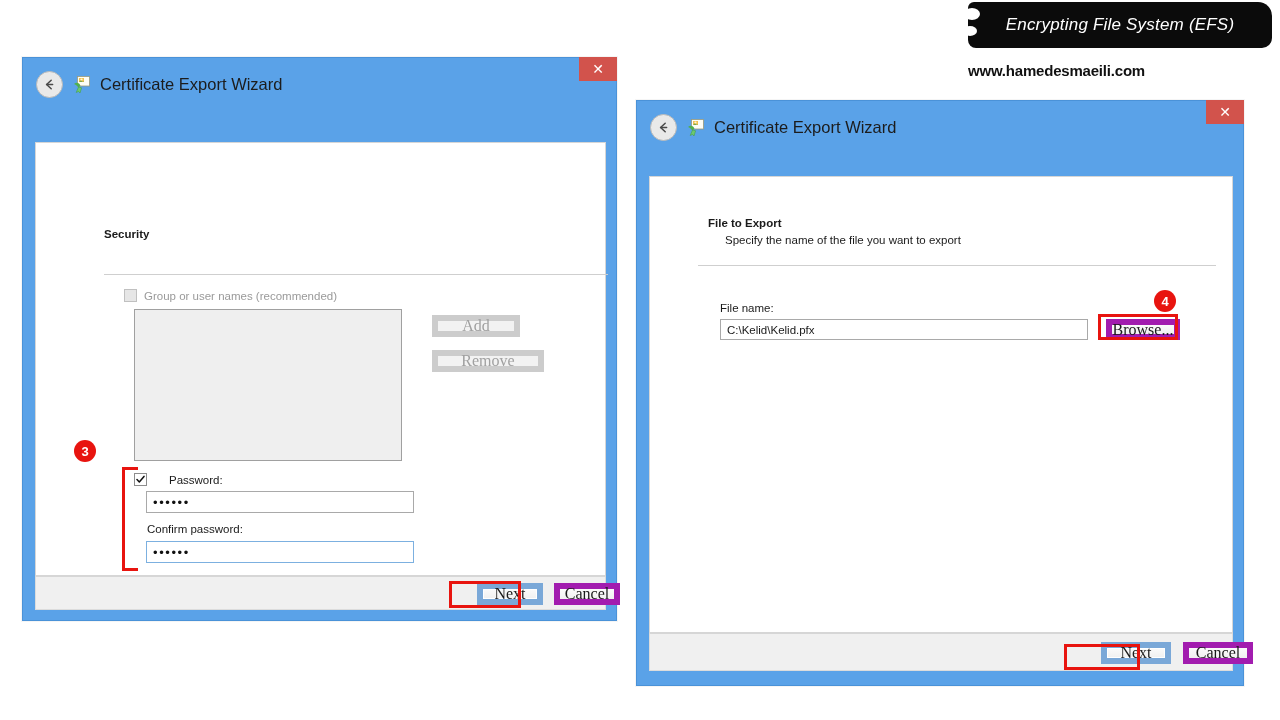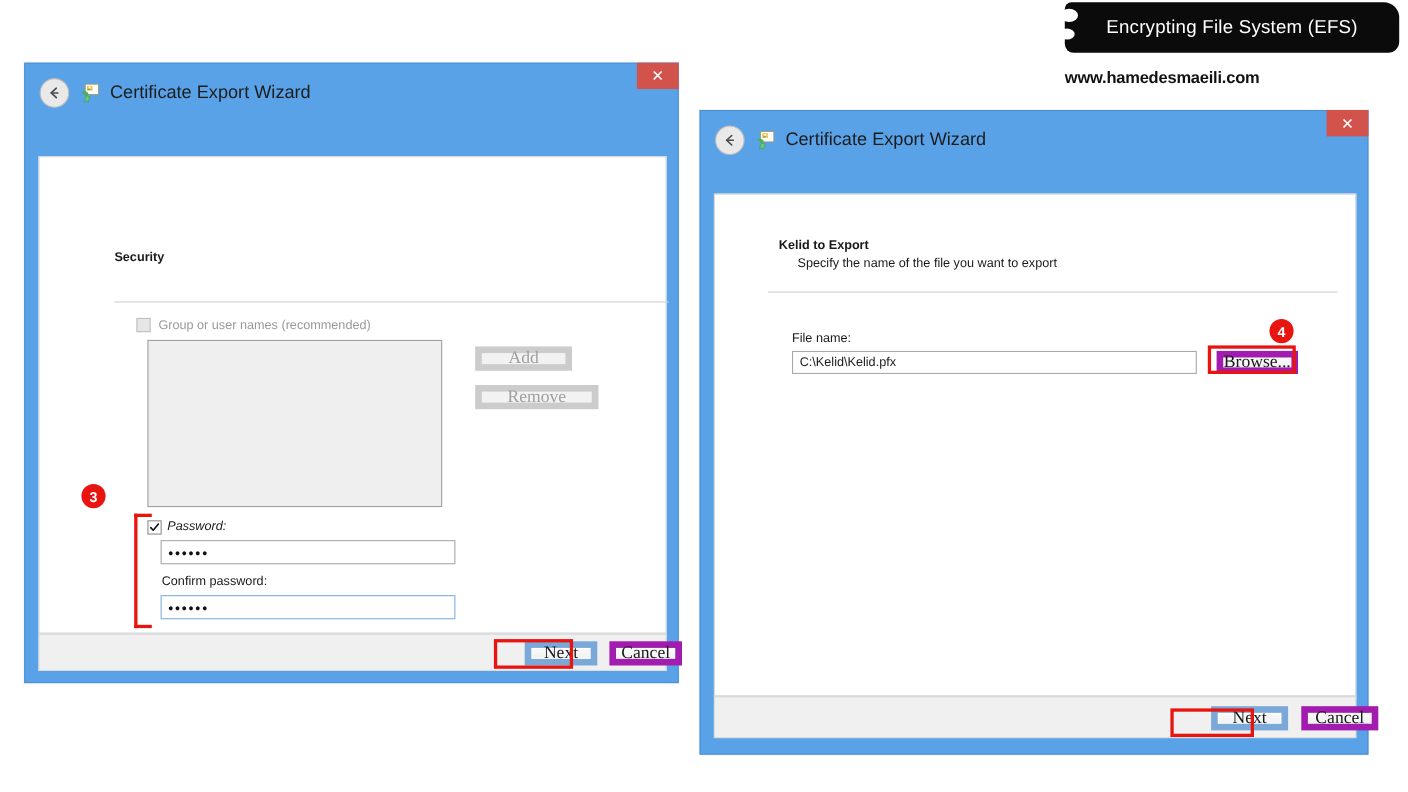--- a/index.html
+++ b/index.html
@@ -55,20 +55,21 @@
   .banner-text {
     position: absolute;
     inset: 0;
     display: flex;
     align-items: center;
     justify-content: center;
     color: #ffffff;
     font-size: 17px;
     letter-spacing: 0.2px;
     white-space: nowrap;
+    font-style: italic;
   }
   .site-url {
     position: absolute;
     left: 968px;
     top: 62px;
     width: 304px;
     font-size: 15px;
     font-weight: bold;
     color: #111111;
     letter-spacing: -0.2px;
@@ -309,21 +310,21 @@
       <div style="position:absolute; left:88px; top:146px; display:flex; align-items:flex-end; gap:7px;">
         <span class="cbox disabled"></span>
         <span class="lbl disabled">Group or user names (recommended)</span>
       </div>
 
       <div class="listbox" style="position:absolute; left:98px; top:166px; width:268px; height:152px;"></div>
 
       <div class="btn disabled" style="position:absolute; left:396px; top:172px; width:88px; height:22px;">Add</div>
       <div class="btn disabled" style="position:absolute; left:396px; top:207px; width:112px; height:22px;">Remove</div>
 
-      <div style="position:absolute; left:98px; top:330px; display:flex; align-items:flex-start; gap:5px;font-style:italic;">
+      <div style="position:absolute; left:98px; top:330px; display:flex; align-items:flex-end; gap:22px;">
         <span class="cbox">
           <svg width="9" height="9" viewBox="0 0 9 9" aria-hidden="true">
             <path d="M1 4.6 L3.3 7 L8 1.4" fill="none" stroke="#111111" stroke-width="1.5" stroke-linecap="round" stroke-linejoin="round"></path>
           </svg>
         </span>
         <span class="lbl">Password:</span>
       </div>
 
       <div class="tinput" style="position:absolute; left:110px; top:348px; width:268px; height:22px;">
         <span class="pw-dots">••••••</span>
@@ -374,21 +375,21 @@
           <path d="M2 9 C5 6.5, 7.5 8.5, 8.5 10.5 L6.5 12.5 C5 10.5, 3.5 9.5, 2 9 Z" fill="#4fb04f"></path>
           <path d="M6.5 12 L4.2 17.5 L6.6 16.4 L8 18 L9.6 12.8 Z" fill="#6dc96d" stroke="#3f9b3f" stroke-width="0.5"></path>
         </svg>
       </div>
       <div class="wiz-title">Certificate Export Wizard</div>
     </div>
 
     <div class="wiz-body" style="position:absolute; left:12px; top:75px; width:584px; height:457px;">
 
       <div style="position:absolute; left:58px; top:40px; width:470px;">
-        <div class="sec-title">Kelid to Export</div>
+        <div class="sec-title">File to Export</div>
         <div class="sec-sub" style="margin:4px 0 0 17px;">Specify the name of the file you want to export</div>
       </div>
 
       <div class="hr" style="position:absolute; left:48px; top:88px; width:518px;"></div>
 
       <div class="lbl" style="position:absolute; left:70px; top:125px;">File name:</div>
 
       <div class="tinput" style="position:absolute; left:70px; top:142px; width:368px; height:21px;">C:\Kelid\Kelid.pfx</div>
 
       <div class="btn" style="position:absolute; left:456px; top:142px; width:74px; height:21px;">Browse...</div>

